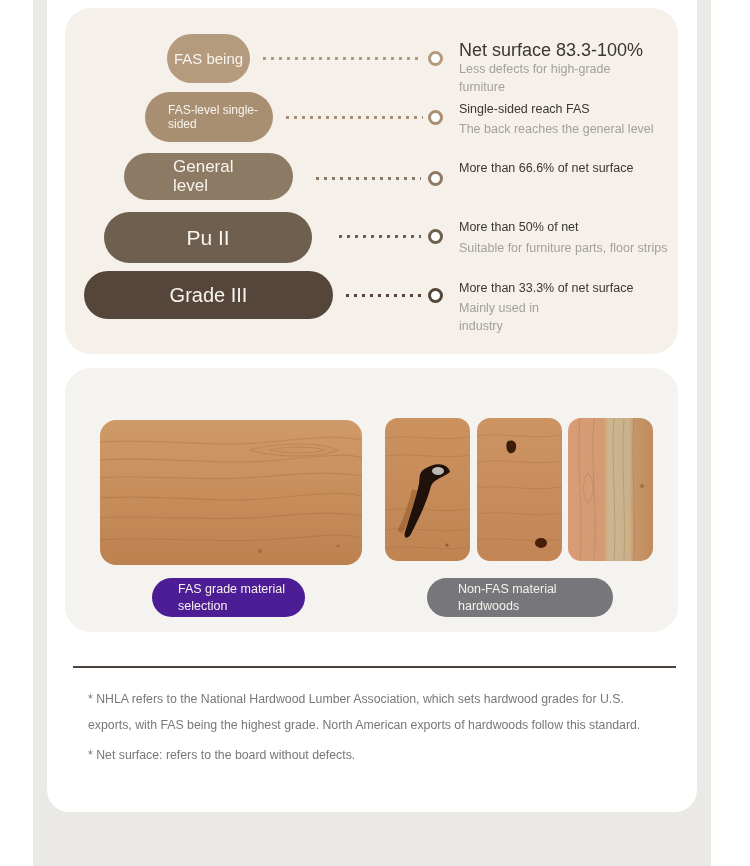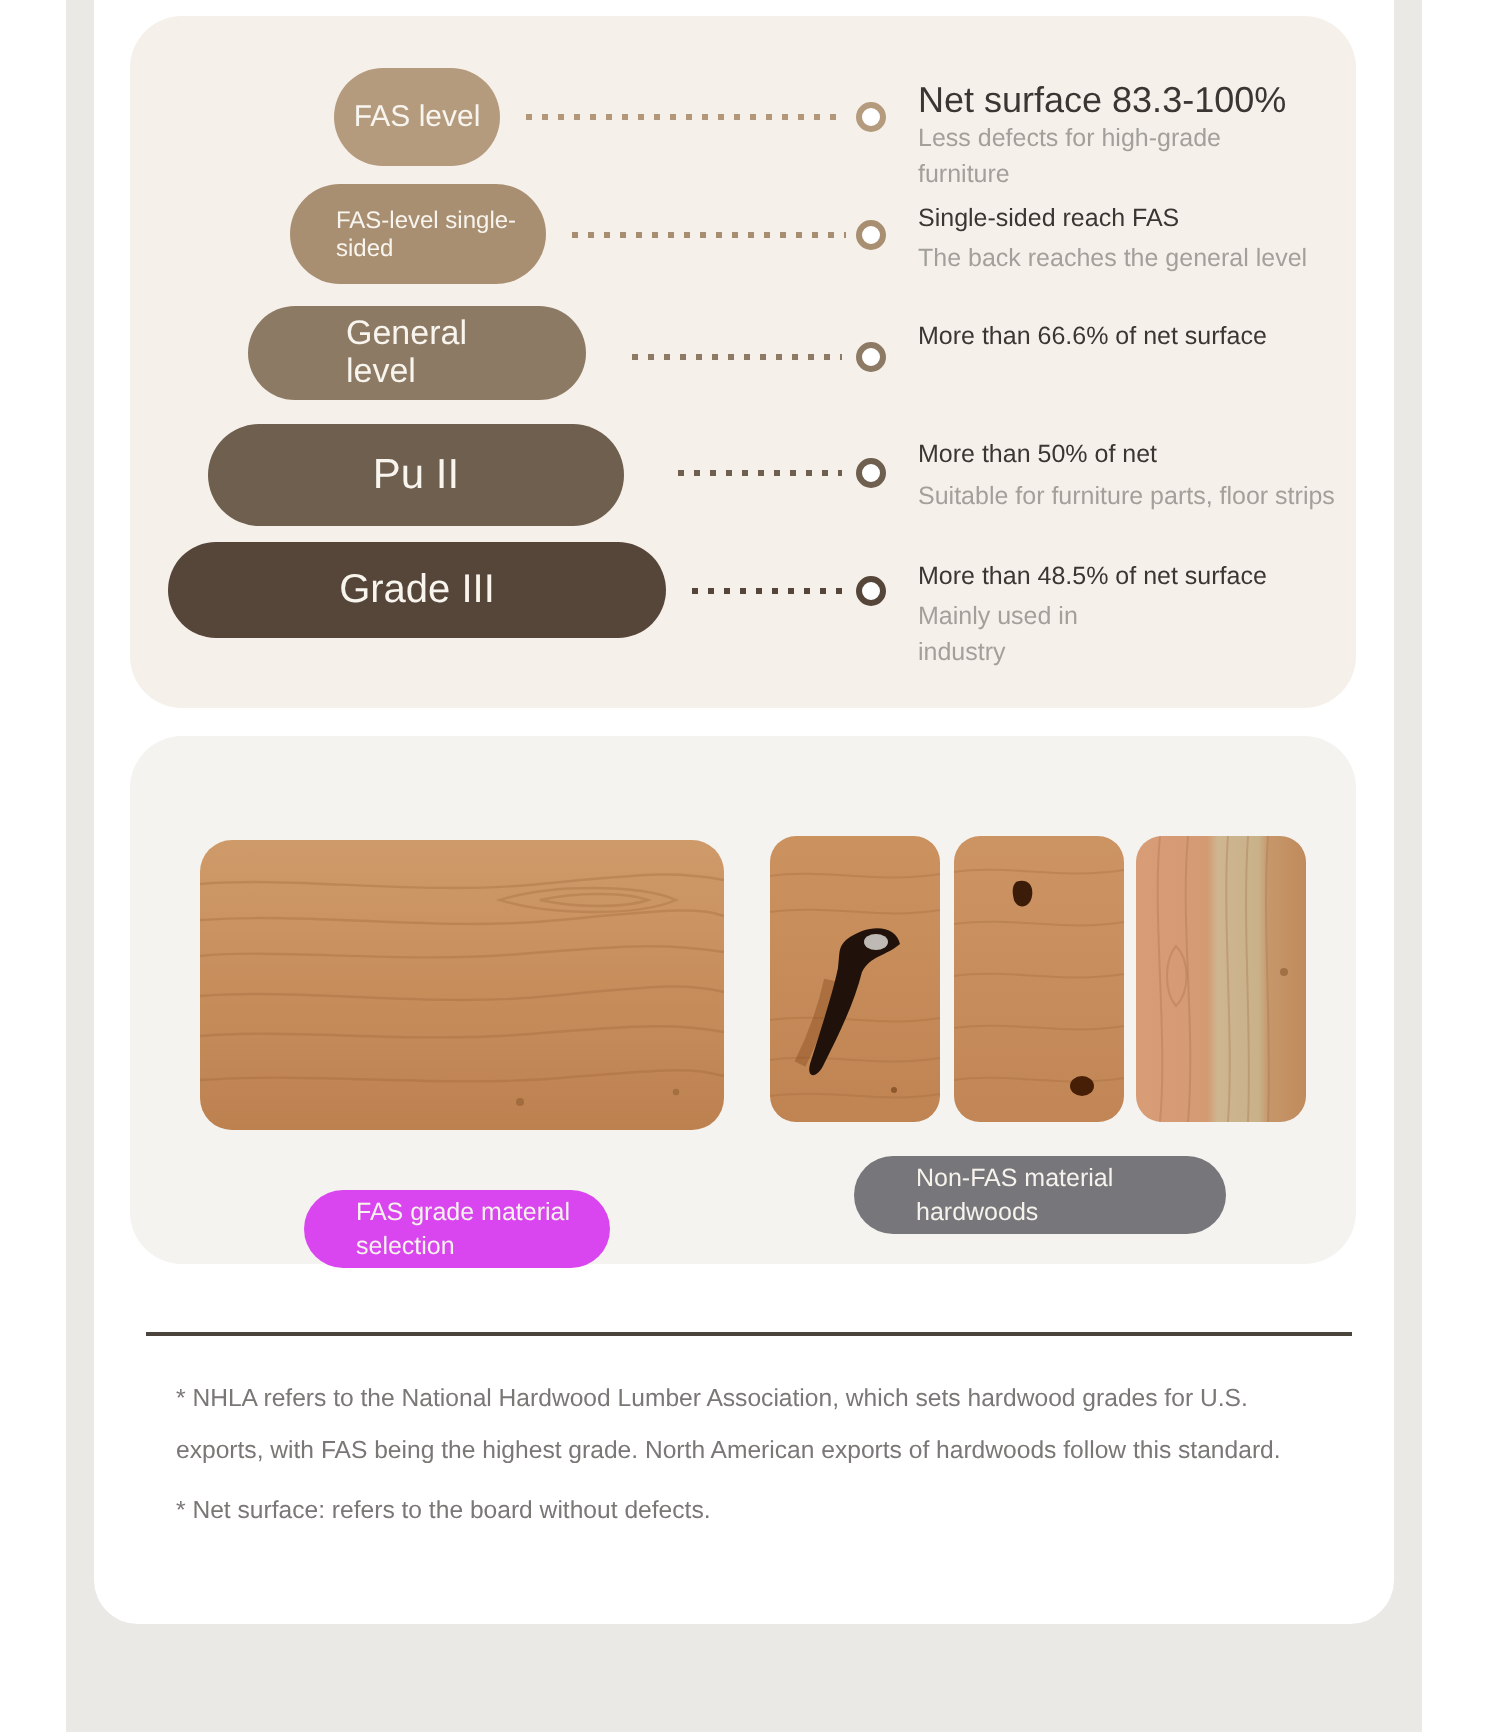--- a/index.html
+++ b/index.html
@@ -75,21 +75,21 @@
 </head>
 <body>
 
 <div id="page">
   <div class="bgcol"></div>
   <div class="sheet"></div>
 
   <div class="card1"></div>
 
   <div class="pill p1" style="background-color: rgb(181, 155, 126);">
-    <span>FAS level</span>
+    <span>FAS being</span>
   </div>
   <div class="dotline l1"></div>
   <div class="ring g1" style="border-color: rgb(181, 155, 126);"></div>
   <div class="rtitle t1">Net surface 83.3-100%</div>
   <div class="rdesc d1">Less defects for high-grade furniture</div>
 
   <div class="pill p2" style="background-color: rgb(169, 143, 114);">
     <span>FAS-level single-sided</span>
   </div>
   <div class="dotline l2"></div>
@@ -110,21 +110,21 @@
   <div class="dotline l4"></div>
   <div class="ring g4" style="border-color: rgb(110, 95, 79);"></div>
   <div class="rtitle t4">More than 50% of net</div>
   <div class="rdesc d4">Suitable for furniture parts, floor strips</div>
 
   <div class="pill p5" style="background-color: rgb(85, 70, 57);">
     <span>Grade III</span>
   </div>
   <div class="dotline l5"></div>
   <div class="ring g5" style="border-color: rgb(85, 70, 57);"></div>
-  <div class="rtitle t5">More than 48.5% of net surface</div>
+  <div class="rtitle t5">More than 33.3% of net surface</div>
   <div class="rdesc d5">Mainly used in industry</div>
 
   <div class="card2"></div>
 
   <div class="board bb">
     <svg width="262" height="145" viewBox="0 0 262 145">
       <defs>
         <linearGradient id="wg1" x1="0" y1="0" x2="0" y2="1">
           <stop offset="0" stop-color="#cf9a69"></stop>
             <stop offset="0.5" stop-color="#c78e5c"></stop>
@@ -209,21 +209,21 @@
         <path d="M26 0 C 22 45, 30 95, 26 143"></path>
         <path d="M46 0 C 43 40, 49 100, 46 143"></path>
         <path d="M56 0 C 53 45, 58 95, 56 143"></path>
         <path d="M66 0 C 63 40, 68 100, 66 143"></path>
         <path d="M20 55 C 14 62, 14 78, 20 85 C 27 78, 27 62, 20 55 Z"></path>
       </g>
       <circle cx="74" cy="68" r="2" fill="#8a5a2e" opacity="0.6"></circle>
     </svg>
   </div>
 
-  <div class="matpill mfas" style="background-color: #d946ef; margin-top: 17px;">
+  <div class="matpill mfas" style="background-color: #4c1d95;">
     <span>FAS grade material selection</span>
   </div>
   <div class="matpill mnon" style="background-color: rgb(119, 118, 123);">
     <span>Non-FAS material hardwoods</span>
   </div>
 
   <div class="separator"></div>
   <div class="fn fn1">* NHLA refers to the National Hardwood Lumber Association, which sets hardwood grades for U.S. exports, with FAS being the highest grade. North American exports of hardwoods follow this standard.</div>
   <div class="fn fn2">* Net surface: refers to the board without defects.</div>
 </div>

